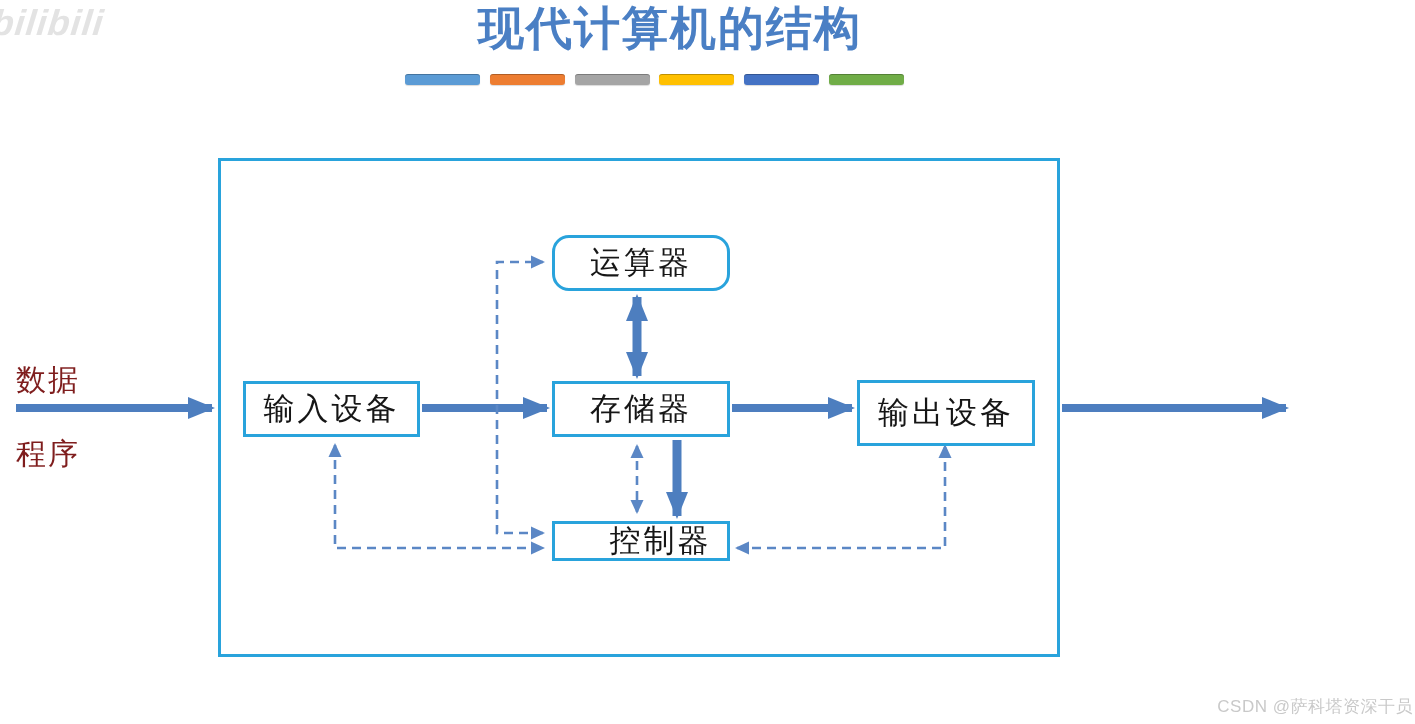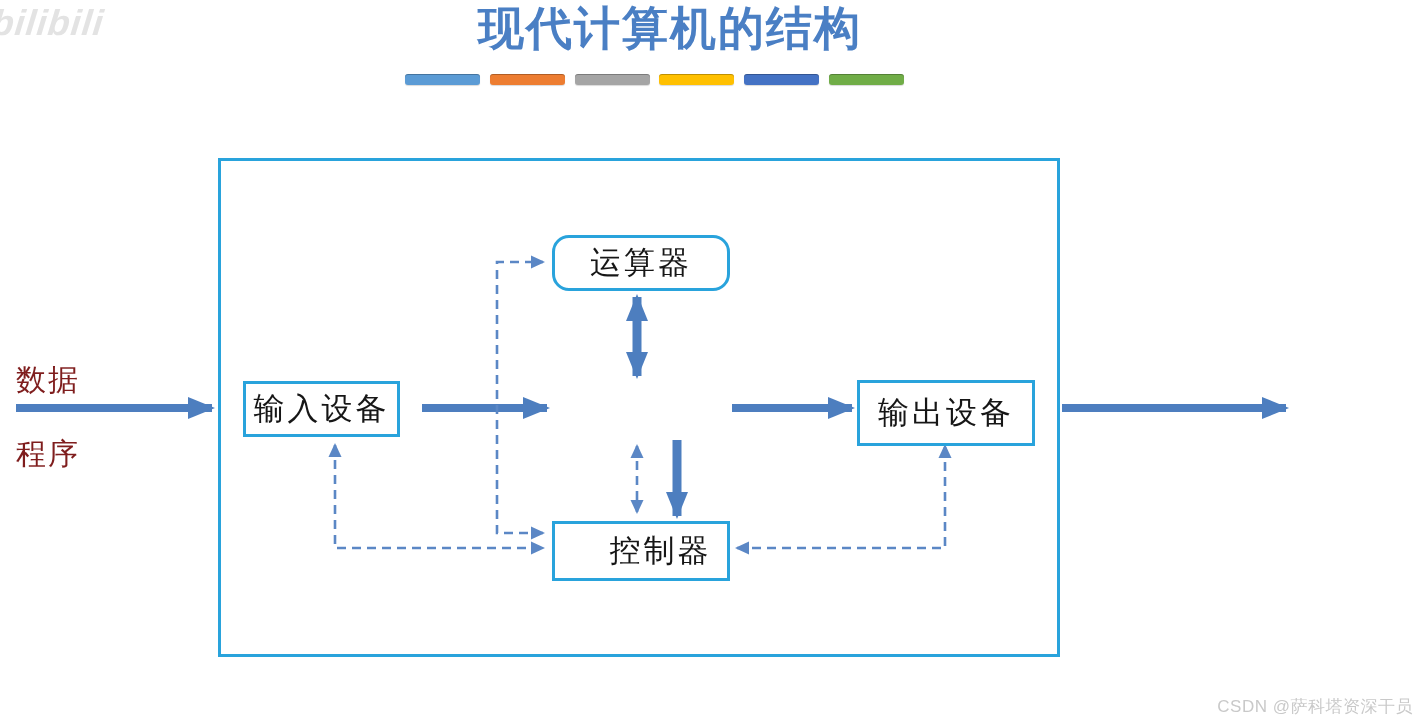--- a/index.html
+++ b/index.html
@@ -24,24 +24,24 @@
 
   
   .frame{position:absolute;left:218px;top:158px;width:842px;height:499px;
     border:3px solid var(--box_border,#29a3dc);box-sizing:border-box;}
 
   
   .cbox{position:absolute;box-sizing:border-box;border:3px solid var(--box_border,#29a3dc);
     background:#fff;display:flex;align-items:center;justify-content:center;
     font-size:31px;color:#161616;letter-spacing:3px;z-index:3;}
   .b-alu{left:552px;top:235px;width:178px;height:56px;border-radius:17px;}
-  .b-input{left:243px;top:381px;width:157px;height:56px;}
+  .b-input{left:243px;top:381px;width:177px;height:56px;}
   .b-mem{left:552px;top:381px;width:178px;height:56px;}
   .b-out{left:857px;top:380px;width:178px;height:66px;font-family:Liberation Mono, monospace;}
-  .b-ctl{left:552px;top:521px;width:178px;height:60px;padding-left:39px;}
+  .b-ctl{left:552px;top:521px;width:178px;height:40px;padding-left:39px;}
 
   
   .side-label{position:absolute;font-size:30px;color:#7f1d1d;letter-spacing:2px;font-family:Liberation Mono, monospace;}
   .l-data{left:16px;top:360px;}
   .l-prog{left:16px;top:434px;}
   .l-result{left:1118px;top:363px;}
 
   
   svg.layer{position:absolute;left:0;top:0;z-index:2;}
   .solid{stroke:var(--solid_arrow,#4d7ebf);fill:none;}
@@ -97,20 +97,21 @@
     <line class="solid" stroke-width="9" x1="677" y1="440" x2="677" y2="516" marker-end="url(#ah)"></line>
 
     <path class="dashed" d="M543,533 L497,533 L497,262 L543,262" marker-start="url(#adr)" marker-end="url(#ad)"></path>
     <path class="dashed" d="M335,445 L335,548 L543,548" marker-start="url(#adr)" marker-end="url(#ad)"></path>
     <line class="dashed" x1="637" y1="446" x2="637" y2="512" marker-start="url(#adr)" marker-end="url(#ad)"></line>
     <path class="dashed" d="M737,548 L945,548 L945,446" marker-start="url(#adr)" marker-end="url(#ad)"></path>
   </svg>
 
   <div class="cbox b-alu">运算器</div>
   <div class="cbox b-input">输入设备</div>
+  <div class="cbox b-mem">存储器</div>
   <div class="cbox b-out">输出设备</div>
   <div class="cbox b-ctl">控制器</div>
 
   <div class="side-label l-data">数据</div>
   <div class="side-label l-prog">程序</div>
 
   <div class="wm-csdn">CSDN @萨科塔资深干员</div>
 
 </div>
 

